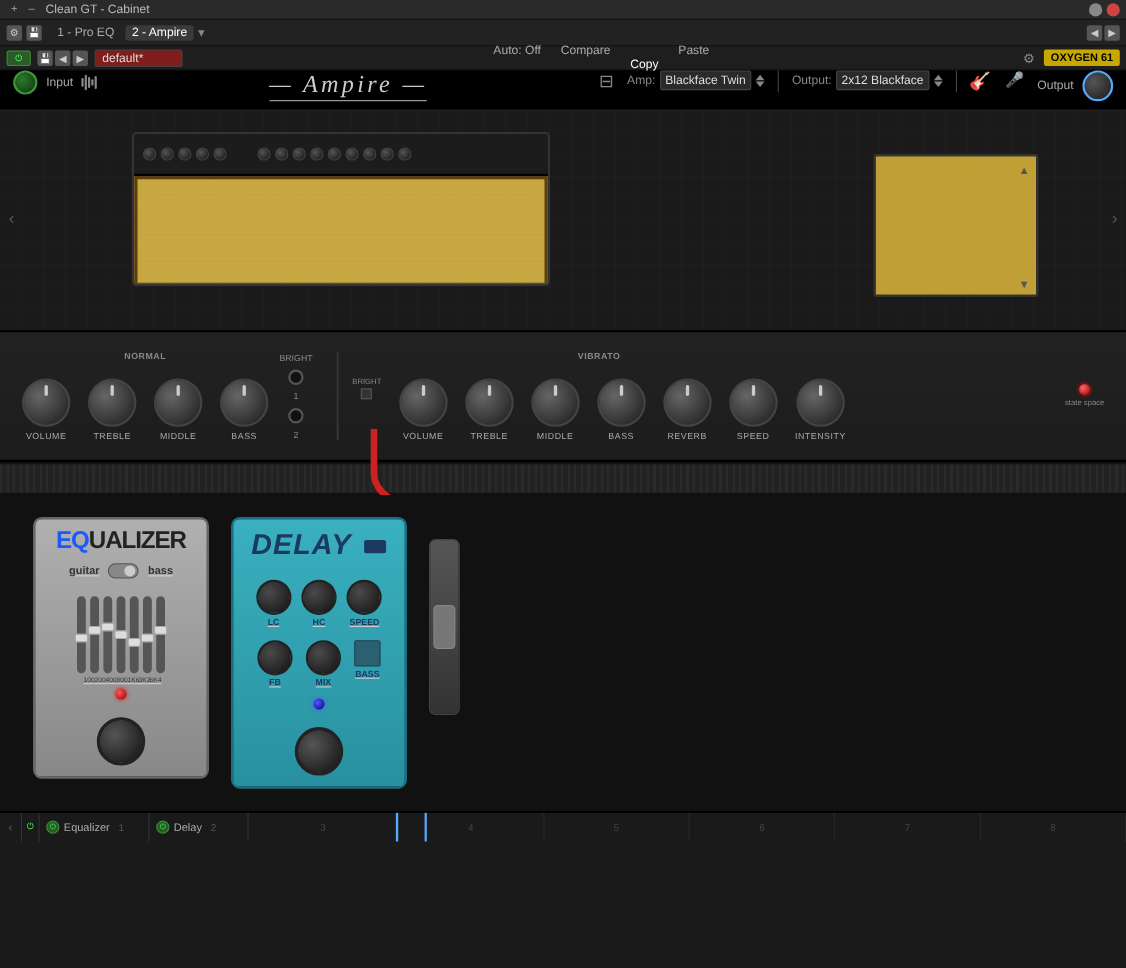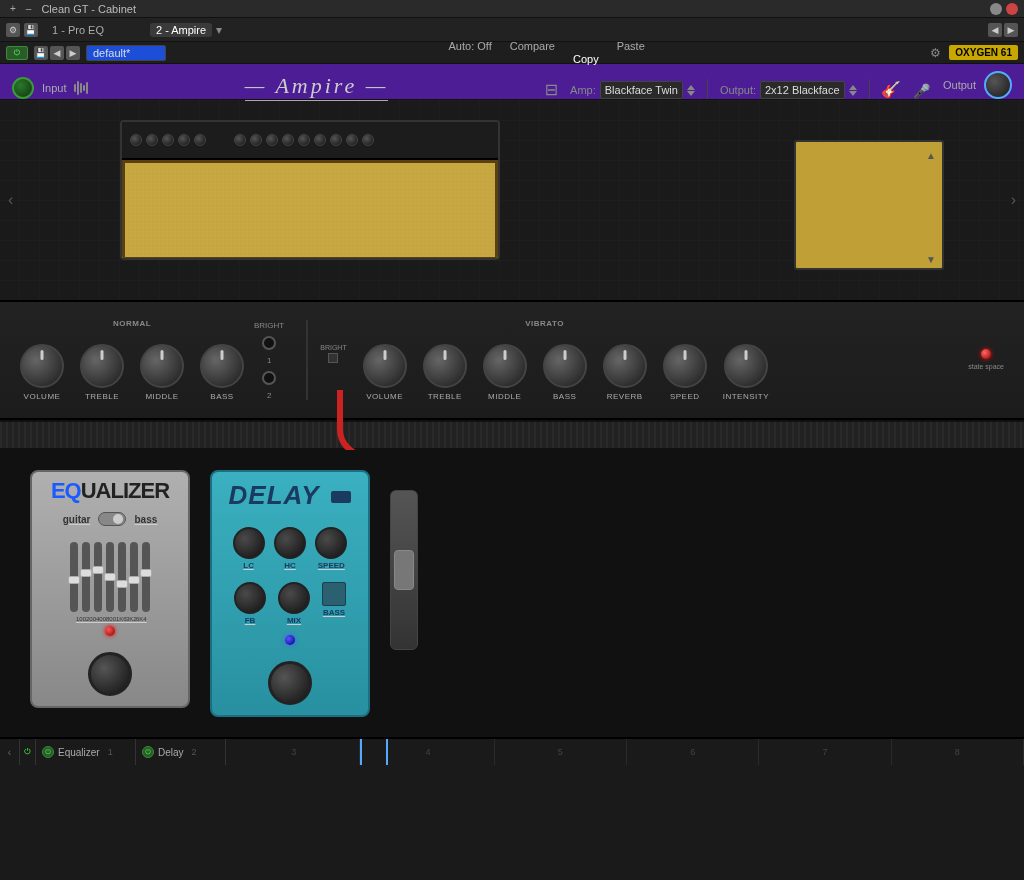--- a/index.html
+++ b/index.html
@@ -90,21 +90,20 @@
     .insert-tab {
       font-size: 11px;
       color: #aaa;
       padding: 1px 6px;
       border-radius: 3px;
       cursor: pointer;
     }
     .insert-tab.active {
       background: #444;
       color: #fff;
-      margin-left: 36px;
     }
 
     
     .preset-bar {
       height: 22px;
       background: #1e1e1e;
       display: flex;
       align-items: center;
       padding: 0 6px;
       gap: 6px;
@@ -119,21 +118,21 @@
       display: flex;
       align-items: center;
       justify-content: center;
       font-size: 8px;
       color: #5f5;
       cursor: pointer;
     }
     .preset-name {
       font-size: 11px;
       color: #ddd;
-      background: #1d4ed8;
+      background: #7f1d1d;
       padding: 1px 20px 1px 6px;
       border: 1px solid #444;
       border-radius: 2px;
       min-width: 80px;
     }
     .preset-actions {
       display: flex;
       gap: 2px;
       margin-left: auto;
     }
@@ -168,23 +167,23 @@
       color: #000;
       font-size: 10px;
       font-weight: bold;
       padding: 2px 6px;
       border-radius: 2px;
     }
 
     
     .plugin-header {
       height: 36px;
-      background: #4c1d95;
-      display: flex;
-      align-items: flex-end;
+      background: #000000;
+      display: flex;
+      align-items: flex-start;
       padding: 0 12px;
       gap: 12px;
       border-bottom: 1px solid #111;
     }
     .input-knob-area {
       display: flex;
       align-items: center;
       gap: 8px;
     }
     .knob-small {

